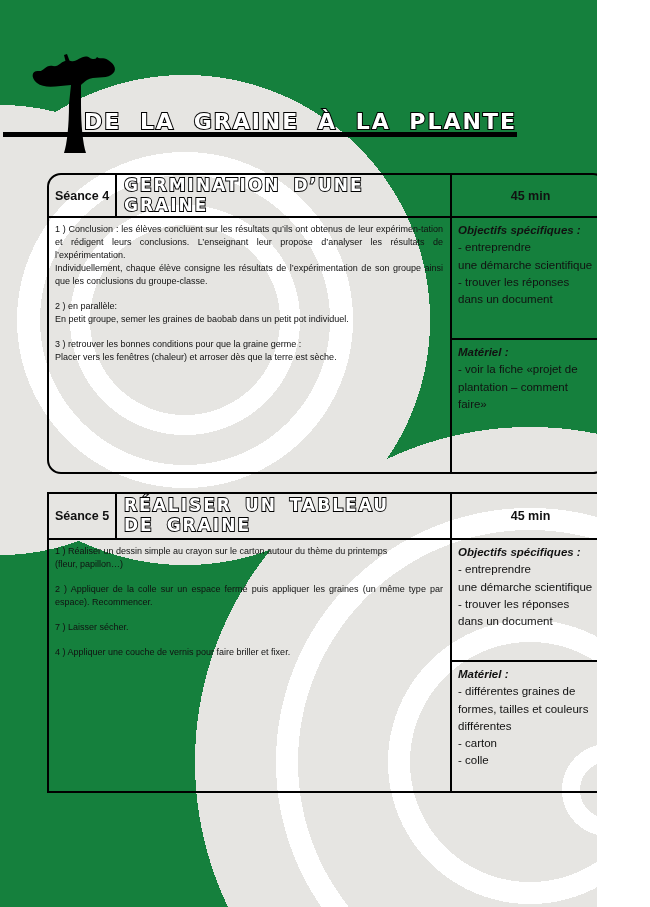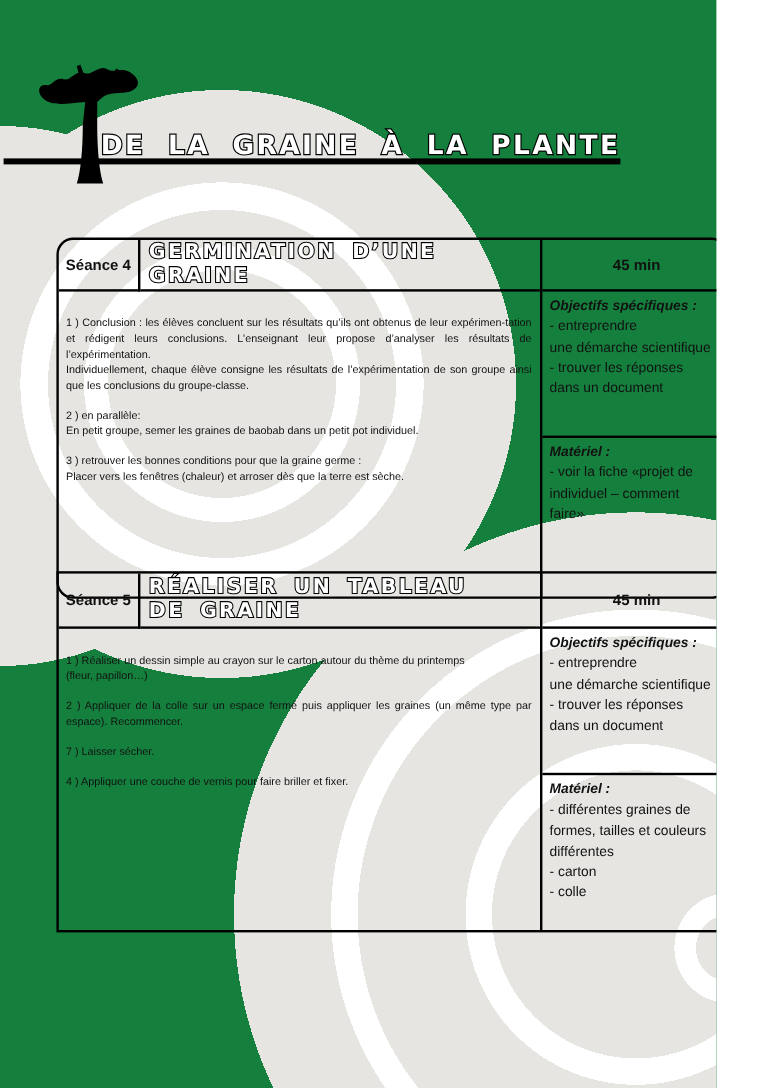--- a/index.html
+++ b/index.html
@@ -33,42 +33,42 @@
   .page-title {
     position:absolute; left:84px; top:109px;
     font-size:22px; letter-spacing:2px; word-spacing:9px; white-space:nowrap;
   }
   
   .stable {
     position:absolute; left:47px; width:560px; height:301px;
     display:grid; grid-template-columns:68px 335px 157px;
     border:2px solid #000; box-sizing:border-box; background:transparent;
   }
-  #t1 { top:198px; grid-template-rows:43px 122px 1fr;border-radius:14px; }
-  #t2 { top:476px; grid-template-rows:46px 122px 1fr; }
+  #t1 { top:173px; grid-template-rows:43px 122px 1fr;border-radius:14px; }
+  #t2 { top:492px; grid-template-rows:46px 122px 1fr; }
   .stable > div { box-sizing:border-box; }
   .c-label {
     grid-area:1/1/2/2; border-right:2px solid #000; border-bottom:2px solid #000;
     display:flex; align-items:center; justify-content:center;
     font-weight:bold; font-size:12.5px;
   }
   .c-title {
     grid-area:1/2/2/3; border-right:2px solid #000; border-bottom:2px solid #000;
     display:flex; align-items:center; padding-left:7px;
   }
   .c-title .display { font-size:17px; letter-spacing:2px; word-spacing:5px; line-height:1.15;
     -webkit-text-stroke:1.8px #000; white-space:pre-line; }
   .c-time {
     grid-area:1/3/2/4; border-bottom:2px solid #000;
     display:flex; align-items:center; justify-content:center;
     font-weight:bold; font-size:12.5px;
   }
   .c-body {
     grid-area:2/1/4/3; border-right:2px solid #000;
-    padding:20px 7px 4px 6px; font-size:9px; line-height:1.44; text-align:justify;
+    padding:5px 7px 4px 6px; font-size:9px; line-height:1.44; text-align:justify;
   }
   .c-body p.step { margin:0 0 12px 0; white-space:pre-line; }
   .c-obj { grid-area:2/3/3/4; border-bottom:2px solid #000; padding:4px 6px; }
   .c-mat { grid-area:3/3/4/4; padding:4px 6px; }
   .side-head { font-weight:bold; font-size:11.5px; line-height:1.5;font-style:italic; }
   .side-text { font-size:11.5px; line-height:1.5; white-space:pre-line; }
 </style>
 </head>
 <body>
 
@@ -103,21 +103,21 @@
     <div class="c-obj">
       <div class="side-head">Objectifs spécifiques :</div>
       <div class="side-text">- entreprendre
 une démarche scientifique
 - trouver les réponses
 dans un document</div>
     </div>
     <div class="c-mat">
       <div class="side-head">Matériel :</div>
       <div class="side-text">- voir la fiche «projet de
-individuel – comment
+plantation – comment
 faire»</div>
     </div>
   </div>
 
   <div class="stable" id="t2">
     <div class="c-label">Séance 5</div>
     <div class="c-title">
       <span class="display">RÉALISER UN TABLEAU
 DE GRAINE</span>
     </div>

